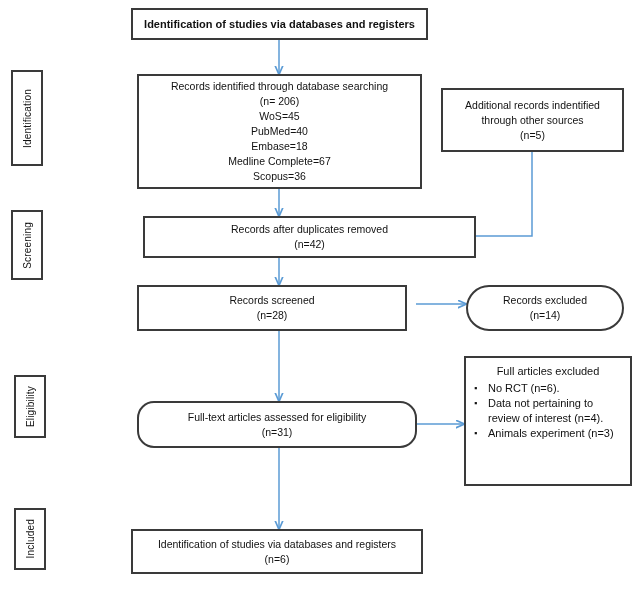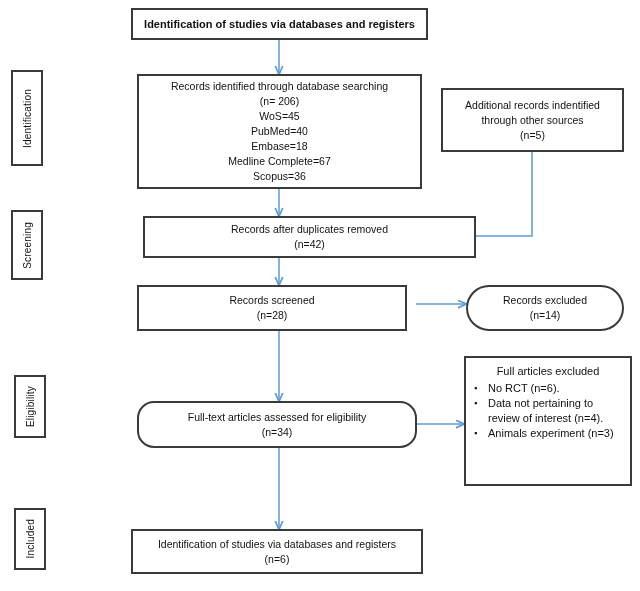--- a/index.html
+++ b/index.html
@@ -168,21 +168,21 @@
     <span class="line">(n=28)</span>
   </div>
 
   <div class="node" style="left:466px; top:285px; width:158px; height:46px;border-radius:23px;">
     <span class="line">Records excluded</span>
     <span class="line">(n=14)</span>
   </div>
 
   <div class="node" style="left:137px; top:401px; width:280px; height:47px;border-radius:17px;">
     <span class="line">Full-text articles assessed for eligibility</span>
-    <span class="line">(n=34)</span>
+    <span class="line">(n=31)</span>
   </div>
 
   <div class="excl-box" style="left:464px; top:356px; width:168px; height:130px;">
     <div class="excl-head">
       <span class="line">Full articles excluded</span>
     </div>
     <ul class="excl-list">
       <li>No RCT (n=6).</li>
       <li>Data not pertaining to review of interest (n=4).</li>
       <li>Animals experiment (n=3)</li>

